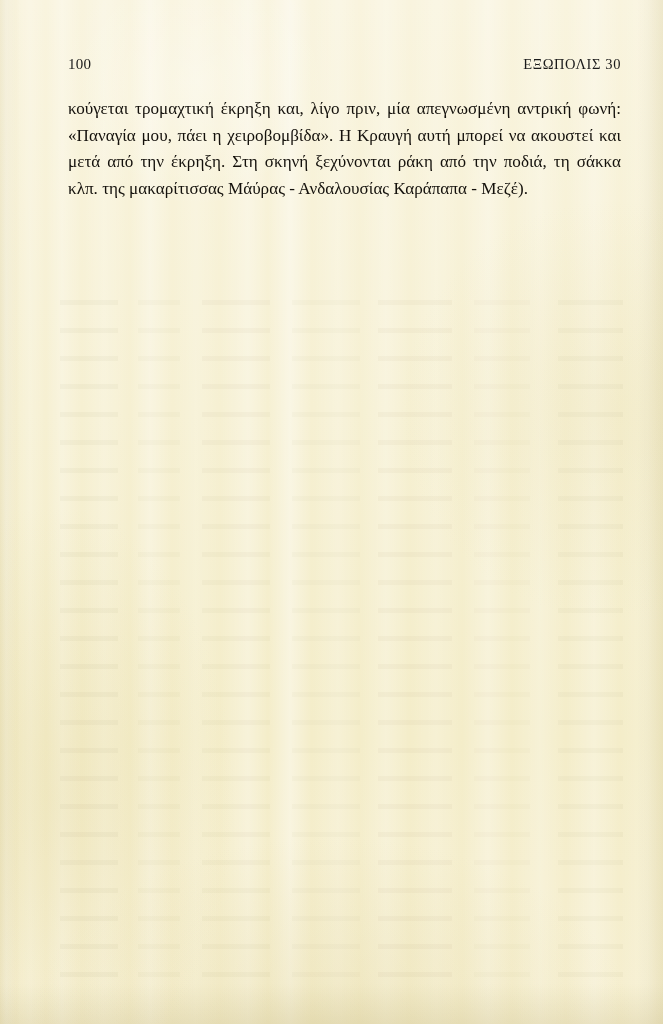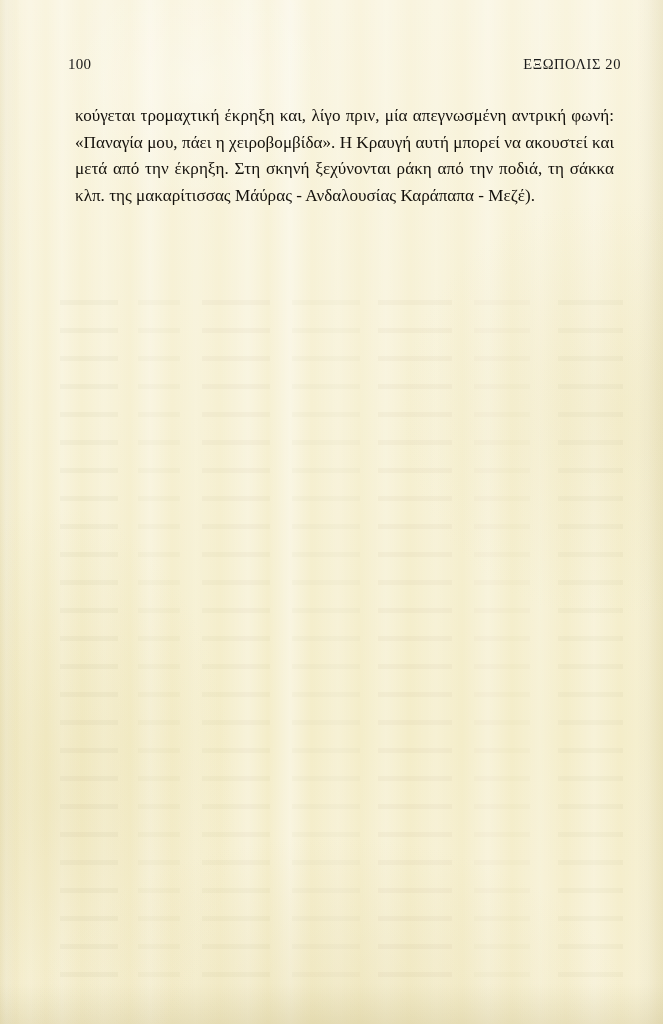--- a/index.html
+++ b/index.html
@@ -144,21 +144,21 @@
     left: 68px;
     width: 553px;
     font-size: 17.1px;
     line-height: 26.6px;
     text-align: justify;
     text-justify: inter-word;
     letter-spacing: 0.02px;
     color: #14110c;
   }
   .body-text p {
-    margin: 7px;
+    margin: 0;
     text-indent: 0;
   }
 
   .colophon {
     position: absolute;
     top: 250px;
     left: 68px;
     width: 553px;
     text-align: right;
     font-size: 17.2px;
@@ -199,21 +199,21 @@
 <body>
 
 <div class="paper"></div>
 <div class="paper-stain"></div>
 <div class="ghost"></div>
 
 <div class="page">
 
   <div class="running-head">
     <span class="folio">100</span>
-    <span class="head-title">ΕΞΩΠΟΛΙΣ 20</span>
+    <span class="head-title">ΕΞΩΠΟΛΙΣ 30</span>
   </div>
 
   <div class="body-text">
     <p>κούγεται τρομαχτική έκρηξη και, λίγο πριν, μία απεγνωσμένη αντρική φωνή: «Παναγία μου, πάει η χειροβομβίδα». Η Κραυγή αυτή μπορεί να ακουστεί και μετά από την έκρηξη. Στη σκηνή ξεχύνονται ράκη από την ποδιά, τη σάκκα κλπ. της μακαρίτισσας Μάύρας - Ανδαλουσίας Καράπαπα - Μεζέ).</p>
   </div>
 
 
 </div>
 
 <div class="edge-shade"></div>

